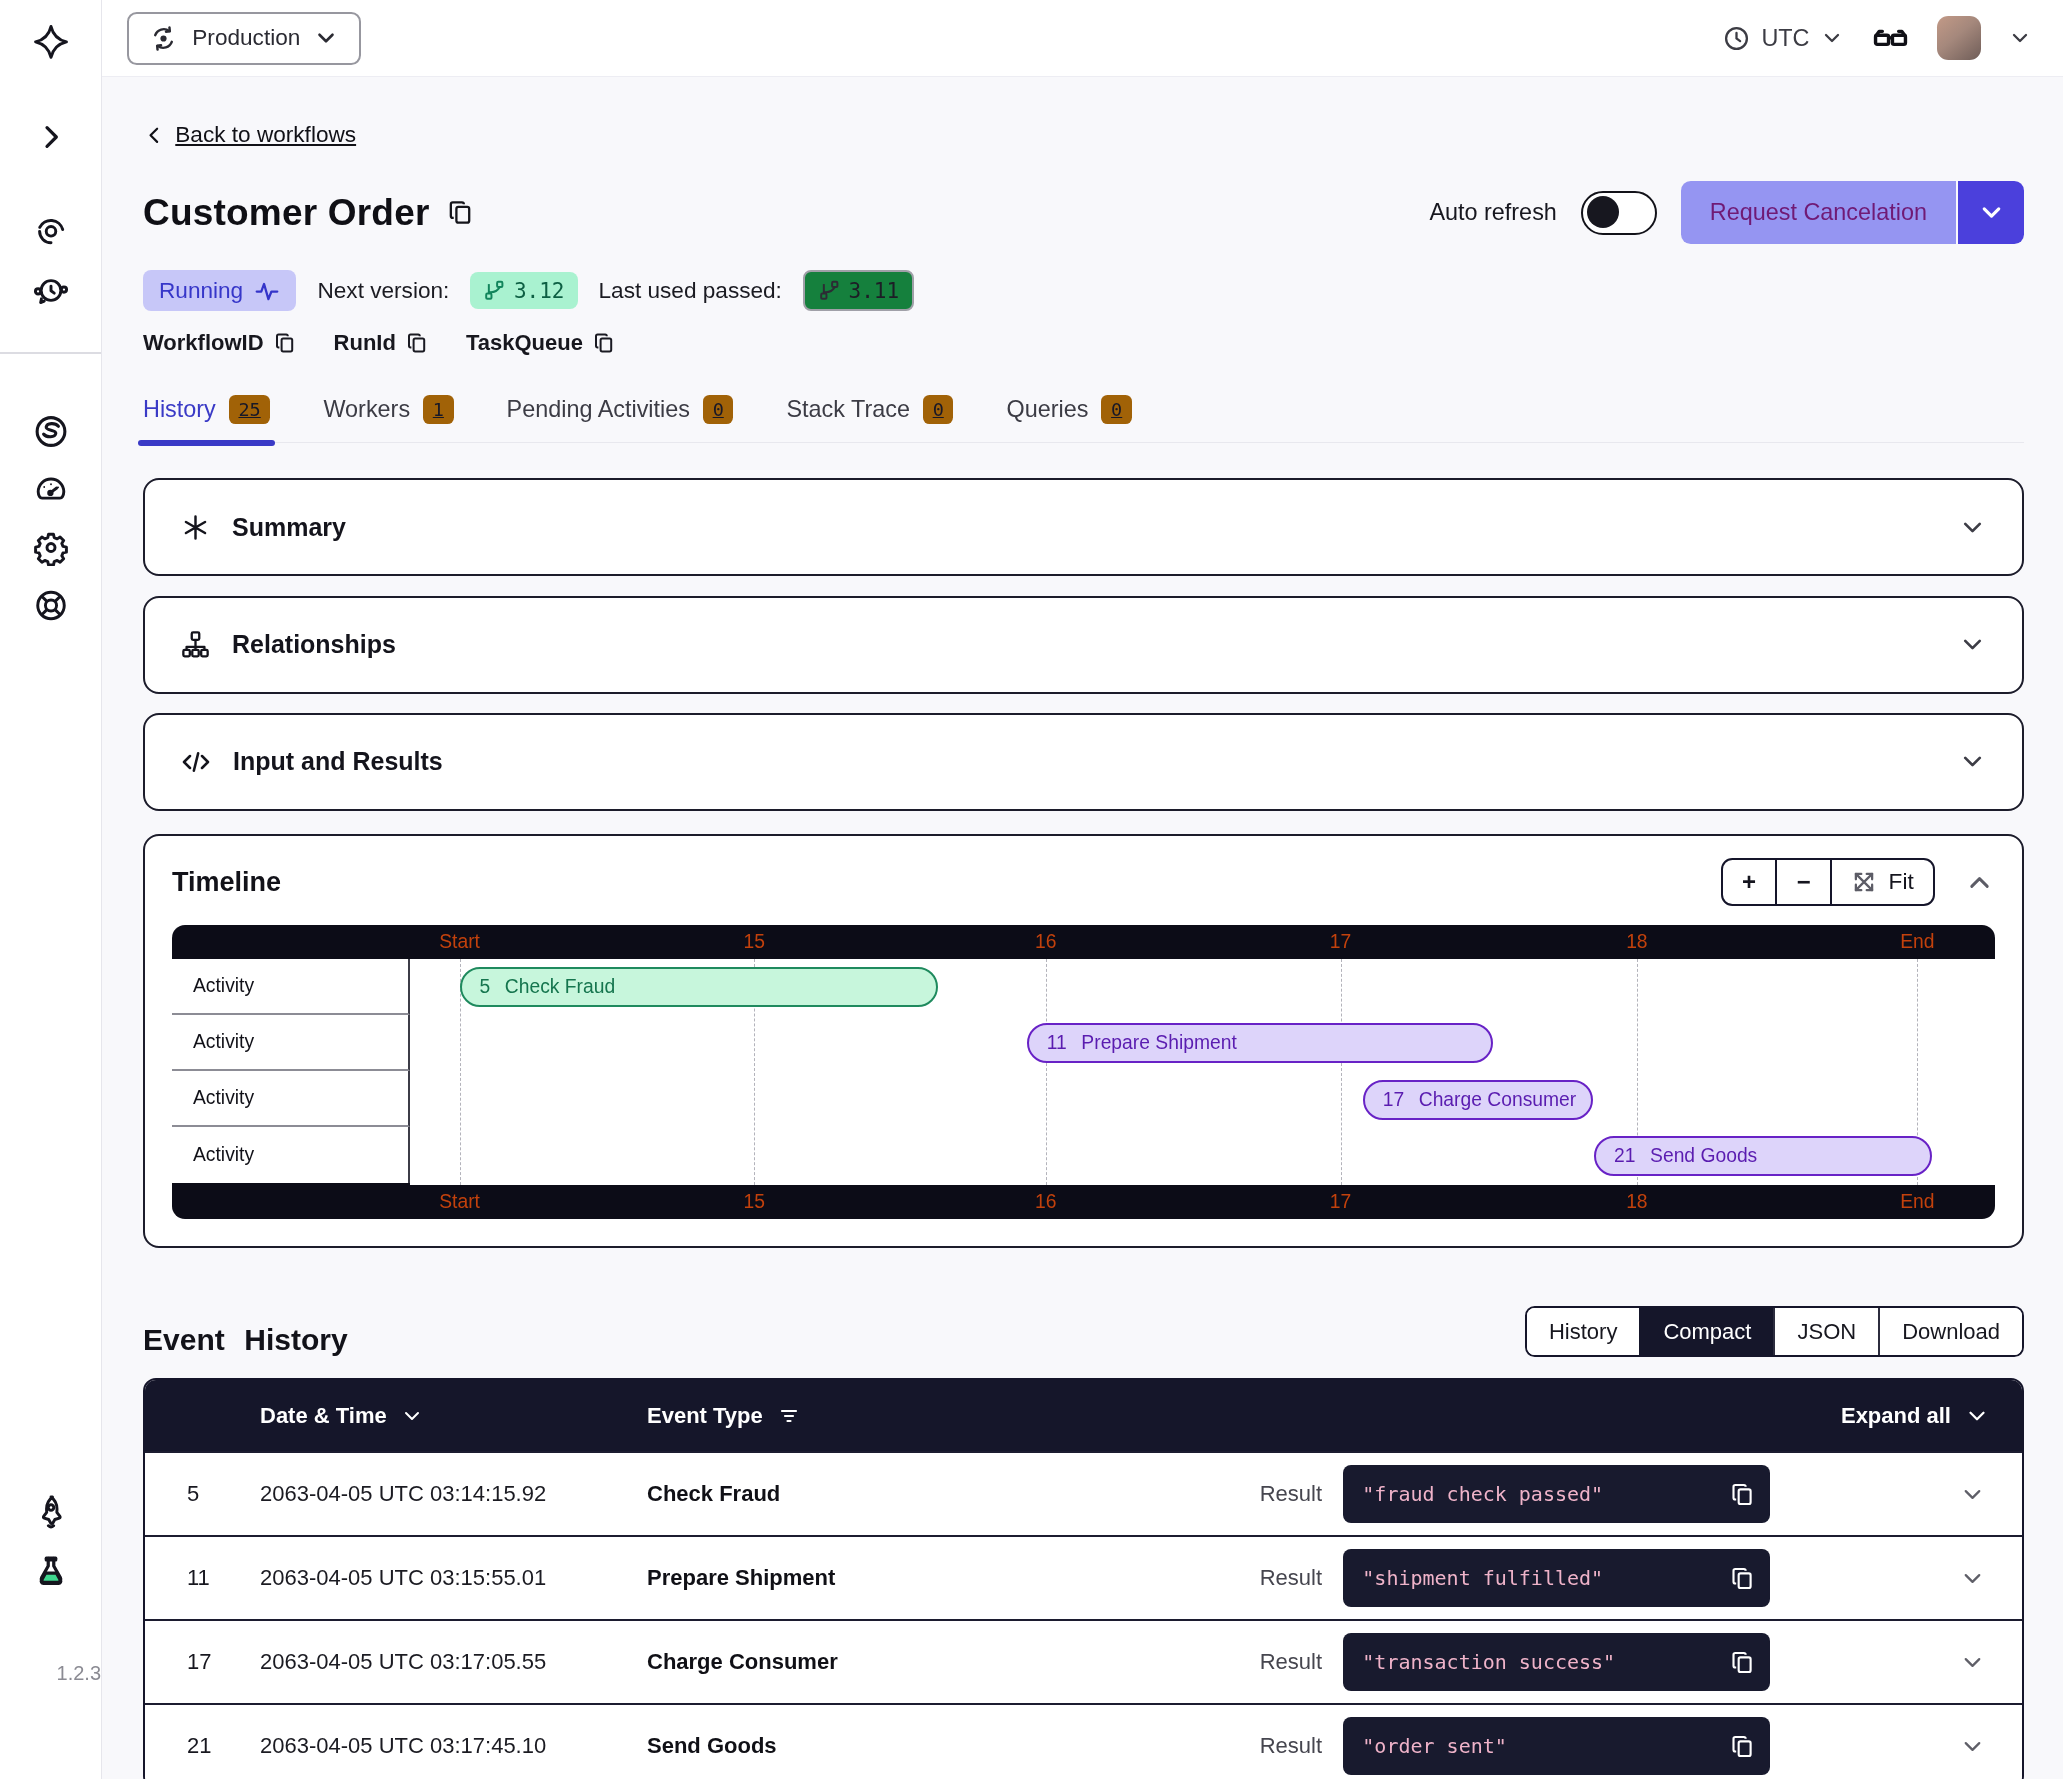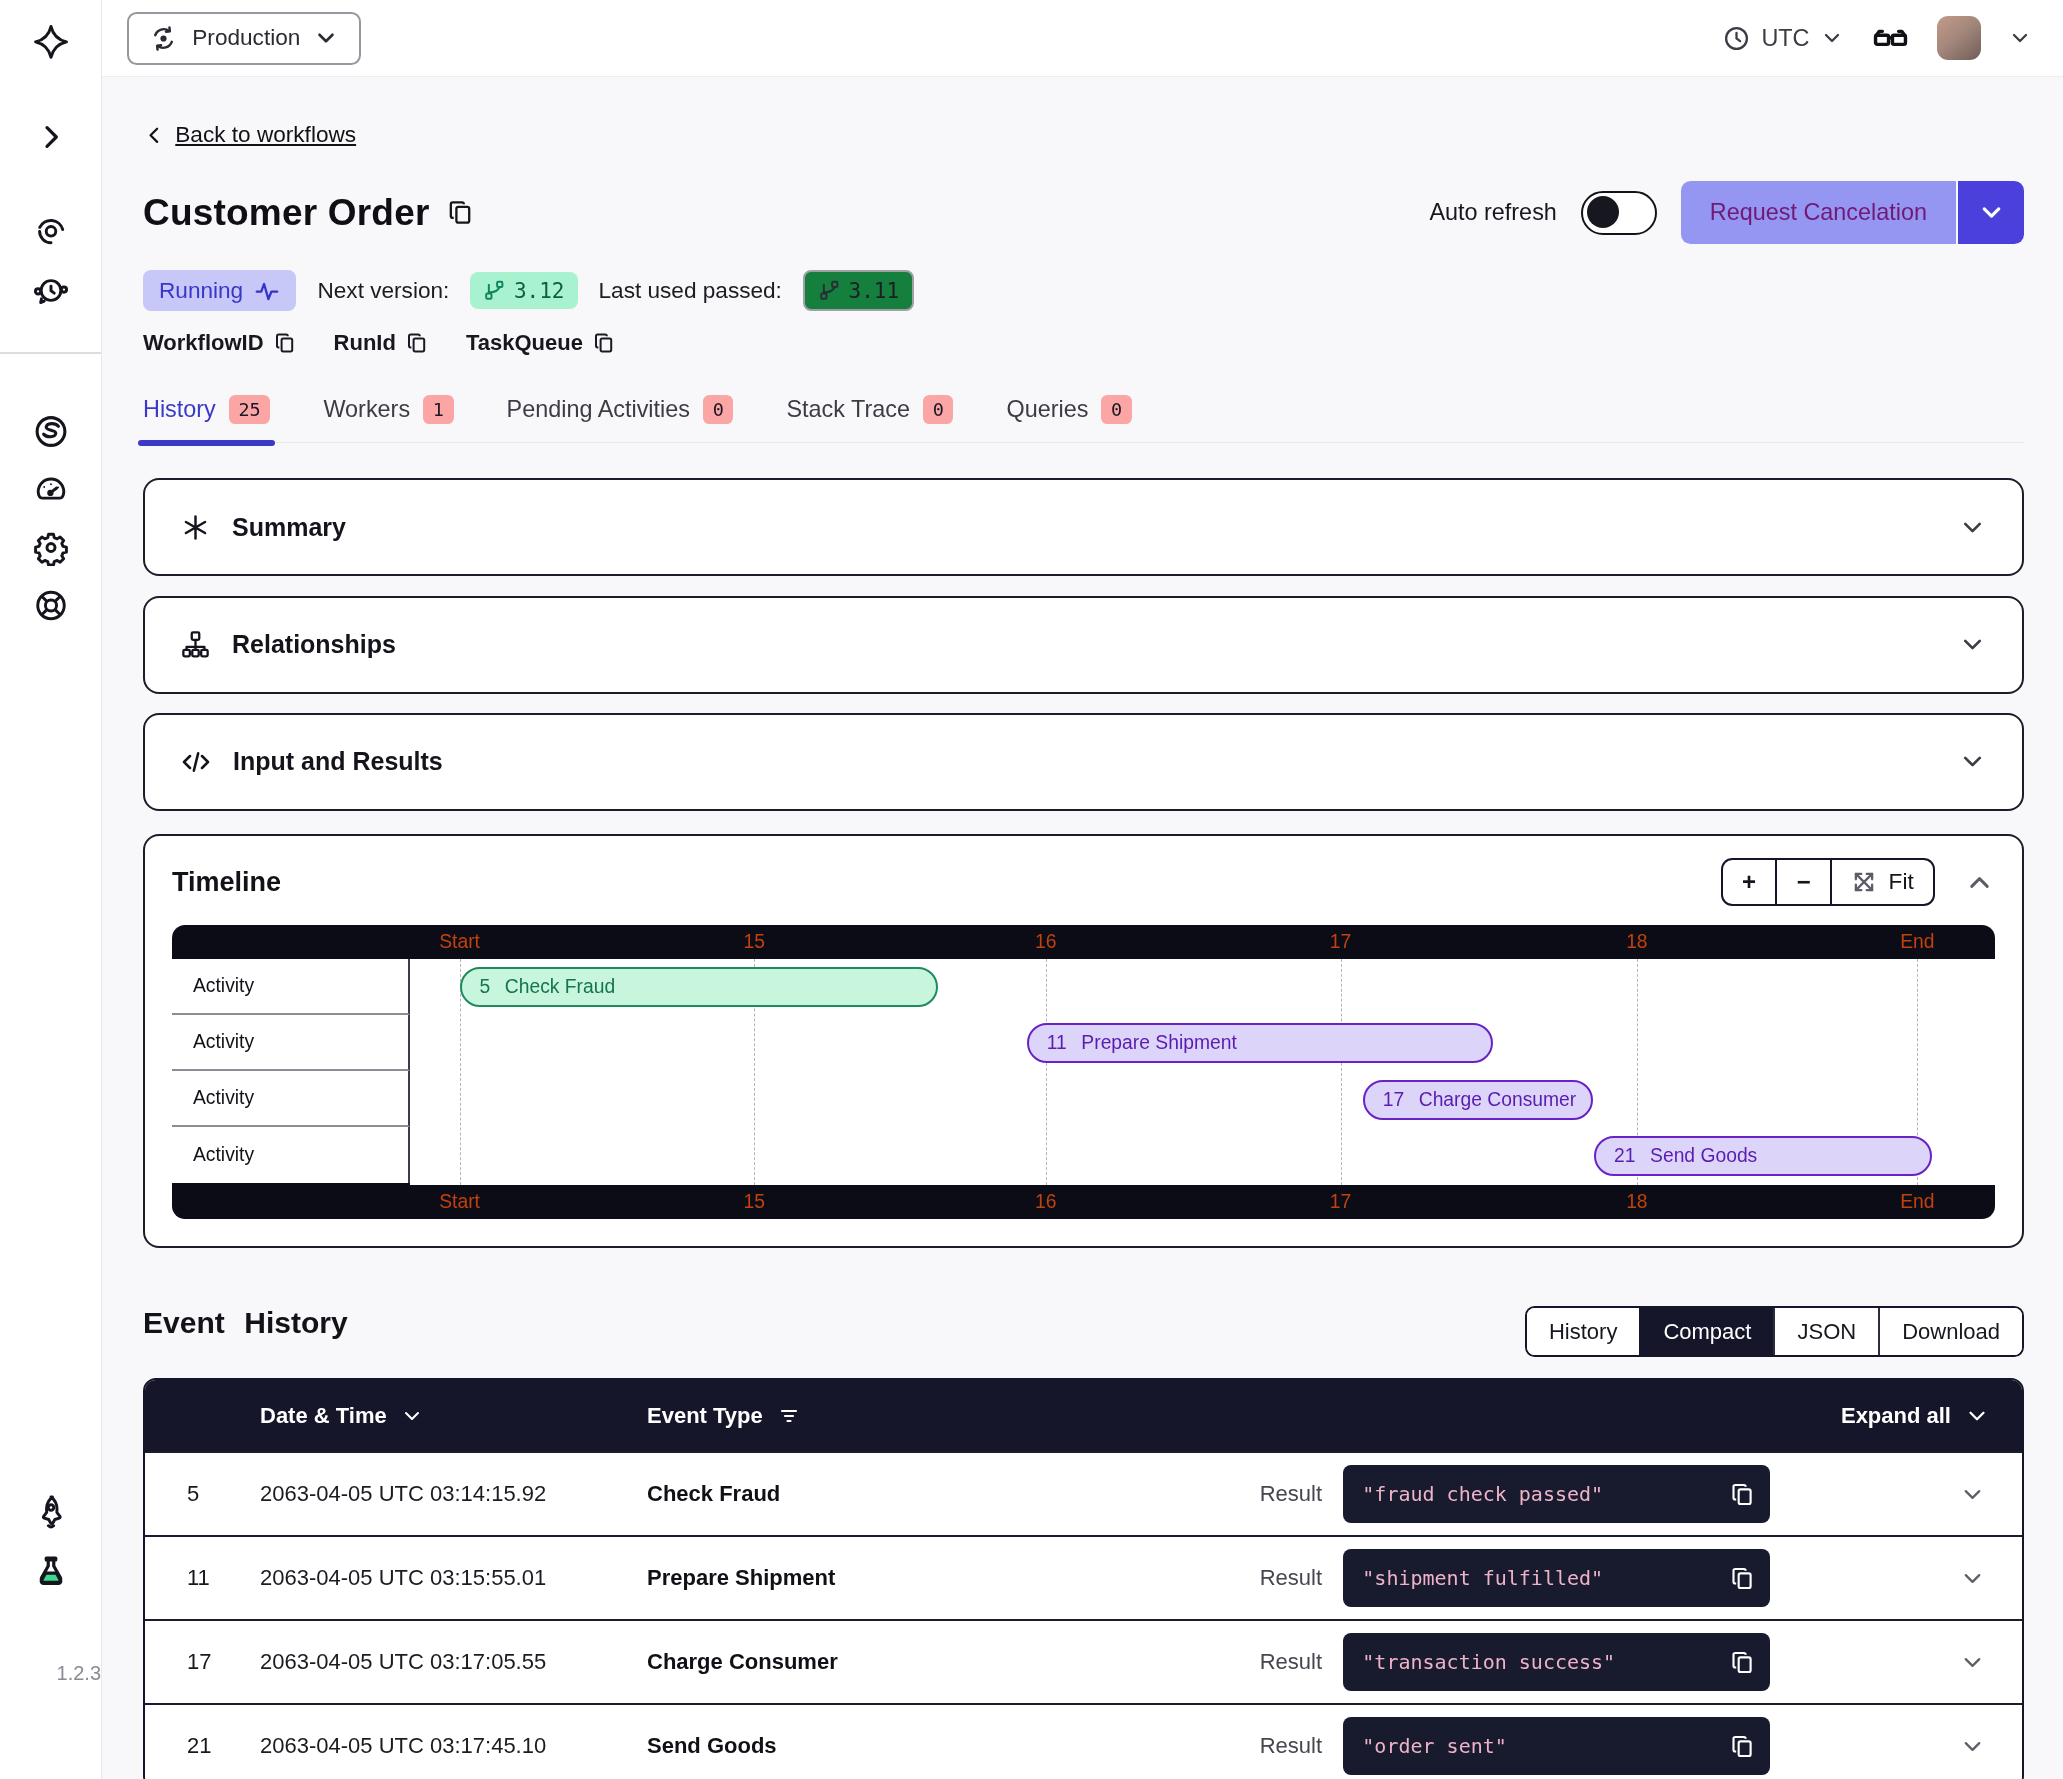--- a/index.html
+++ b/index.html
@@ -43,21 +43,21 @@
   .ver-outline { background:#15803d; border:2px solid #a0a0a8; color:#1d1d26; }
   .ver-outline .vb-ic { color:#2c2c34; }
 
   .ids-row { display:flex; align-items:center; gap:37px; margin-top:19.3px; }
   .id-item { display:flex; align-items:center; gap:9px; font-size:22px; font-weight:600; color:#17171e; cursor:pointer; }
 
   .tabs { display:flex; gap:53px; margin-top:39px; border-bottom:1.6px solid #e8e8ee; }
   .tab { display:flex; align-items:center; gap:13px; padding-bottom:18px; font-size:23.4px; font-weight:500; color:#3c3c45; position:relative; cursor:pointer; }
   .tab.active { color:#3a3ac6; }
   .tab.active::after { content:""; position:absolute; left:-4.8px; right:-4.8px; bottom:-3.2px; height:5.6px; border-radius:3.2px; background:#3a3ac6; }
-  .count { background:#fca5a5; color:#181827; font-family:"DejaVu Sans Mono",monospace; font-size:18.5px; padding:4px 9.7px; border-radius:6.4px; }
+  .count { background:#a16207; color:#181827; font-family:"DejaVu Sans Mono",monospace; font-size:18.5px; padding:4px 9.7px; border-radius:6.4px;text-decoration:underline; }
 
   .card { background:#fff; border:2.4px solid #1c1c2b; border-radius:16px; }
   .card.collapsed { margin-top:19.3px; height:98px; padding:16px 35px; display:flex; align-items:center; justify-content:space-between; cursor:pointer; }
   .card.collapsed:first-of-type { margin-top:35px; }
   .card-label { display:flex; align-items:center; gap:21px; font-size:25px; font-weight:600; color:#14141c; }
   .chev-dim { color:#3d3d46; }
 
   
   .timeline-card { margin-top:22.6px; padding:22.6px 27px 27px; }
   .tl-head { display:flex; align-items:center; margin-bottom:19.3px; }
@@ -77,21 +77,21 @@
   .tl-cell { height:56px; background:#fff; border-bottom:2.4px solid #8c8c95; border-right:2.4px solid #3c3c47; display:flex; align-items:center; padding-left:21px; font-size:19.3px; color:#111118; }
   .tl-cell:last-child { border-bottom:none; }
   .tl-plot { flex:1; position:relative; background:#fff; height:226px; }
   .gridline { position:absolute; top:0; bottom:0; width:0; border-left:1.6px dashed #b3b3bb; }
   .tl-bar { position:absolute; height:40px; border-radius:20px; display:flex; align-items:center; gap:14.5px; padding:0 18px; font-size:19.3px; font-weight:500; white-space:nowrap; cursor:pointer; }
   .tl-bar.r0 { top:8px; } .tl-bar.r1 { top:64px; } .tl-bar.r2 { top:121px; } .tl-bar.r3 { top:177px; }
   .bar-green { background:#c7f6dc; border:2.4px solid #1f8a5e; color:#15754e; }
   .bar-purple { background:#ddd4fa; border:2.4px solid #6822c6; color:#5a1cb0; }
 
   
-  .eh-header { margin-top:58px; display:flex; align-items:flex-start; justify-content:space-between; }
+  .eh-header { margin-top:58px; display:flex; align-items:flex-end; justify-content:space-between; }
   .eh-title { font-size:30px; font-weight:600; color:#121219; word-spacing:11.3px; }
   .segmented { display:flex; border:2.4px solid #15152a; border-radius:9.7px; overflow:hidden; background:#fff; }
   .seg { padding:10.5px 22px; font-size:22px; color:#17171f; border-left:2.4px solid #2c2c3e; cursor:pointer; background:#fff; }
   .seg:first-child { border-left:none; }
   .seg.active { background:#15162a; color:#fff; border-left-color:#15162a; }
 
   .eh-table { margin-top:21px; margin-bottom:48px; border:2.4px solid #15152a; border-radius:13px; overflow:hidden; background:#fff; }
   .eh-grid { display:grid; grid-template-columns:73px 387px 1fr 129px 427px 185px 35px; align-items:center; padding:0 32px 0 42px; }
   .eh-head { background:#15162a; color:#fff; height:71px; font-size:22px; font-weight:600; }
   .eh-hd-date { grid-column:2; display:flex; align-items:center; gap:13px; }

